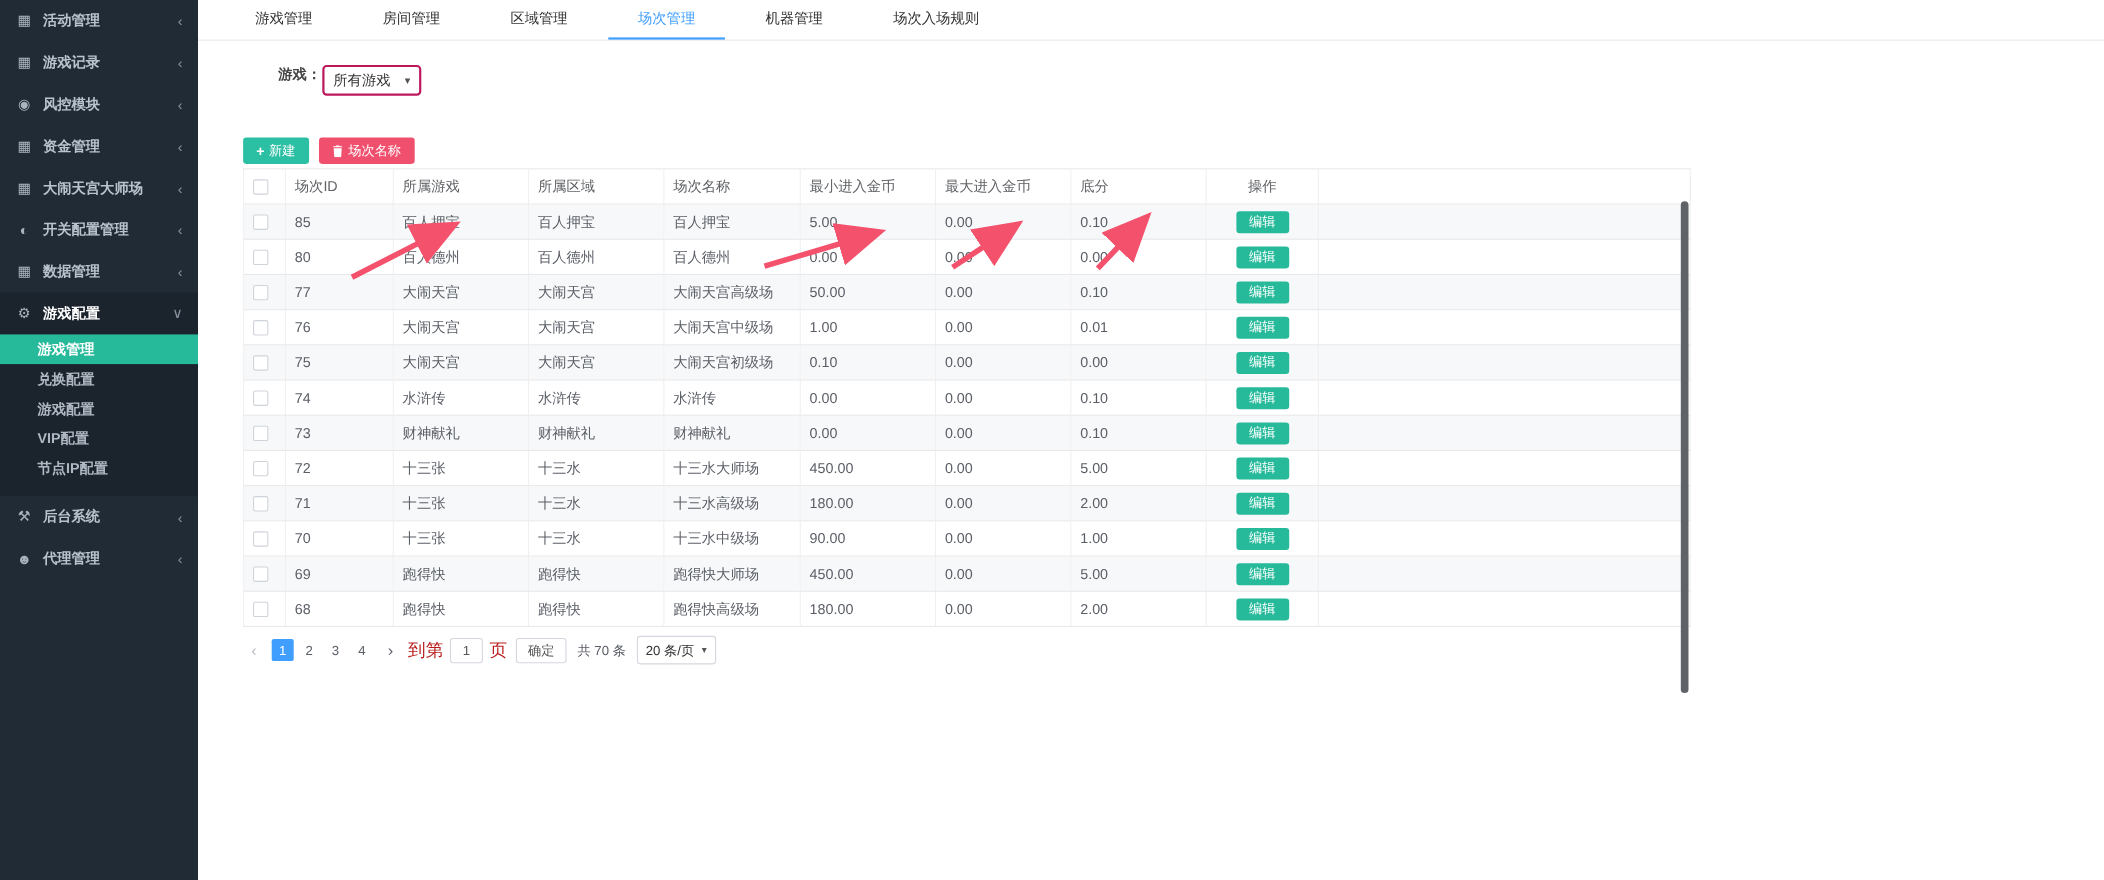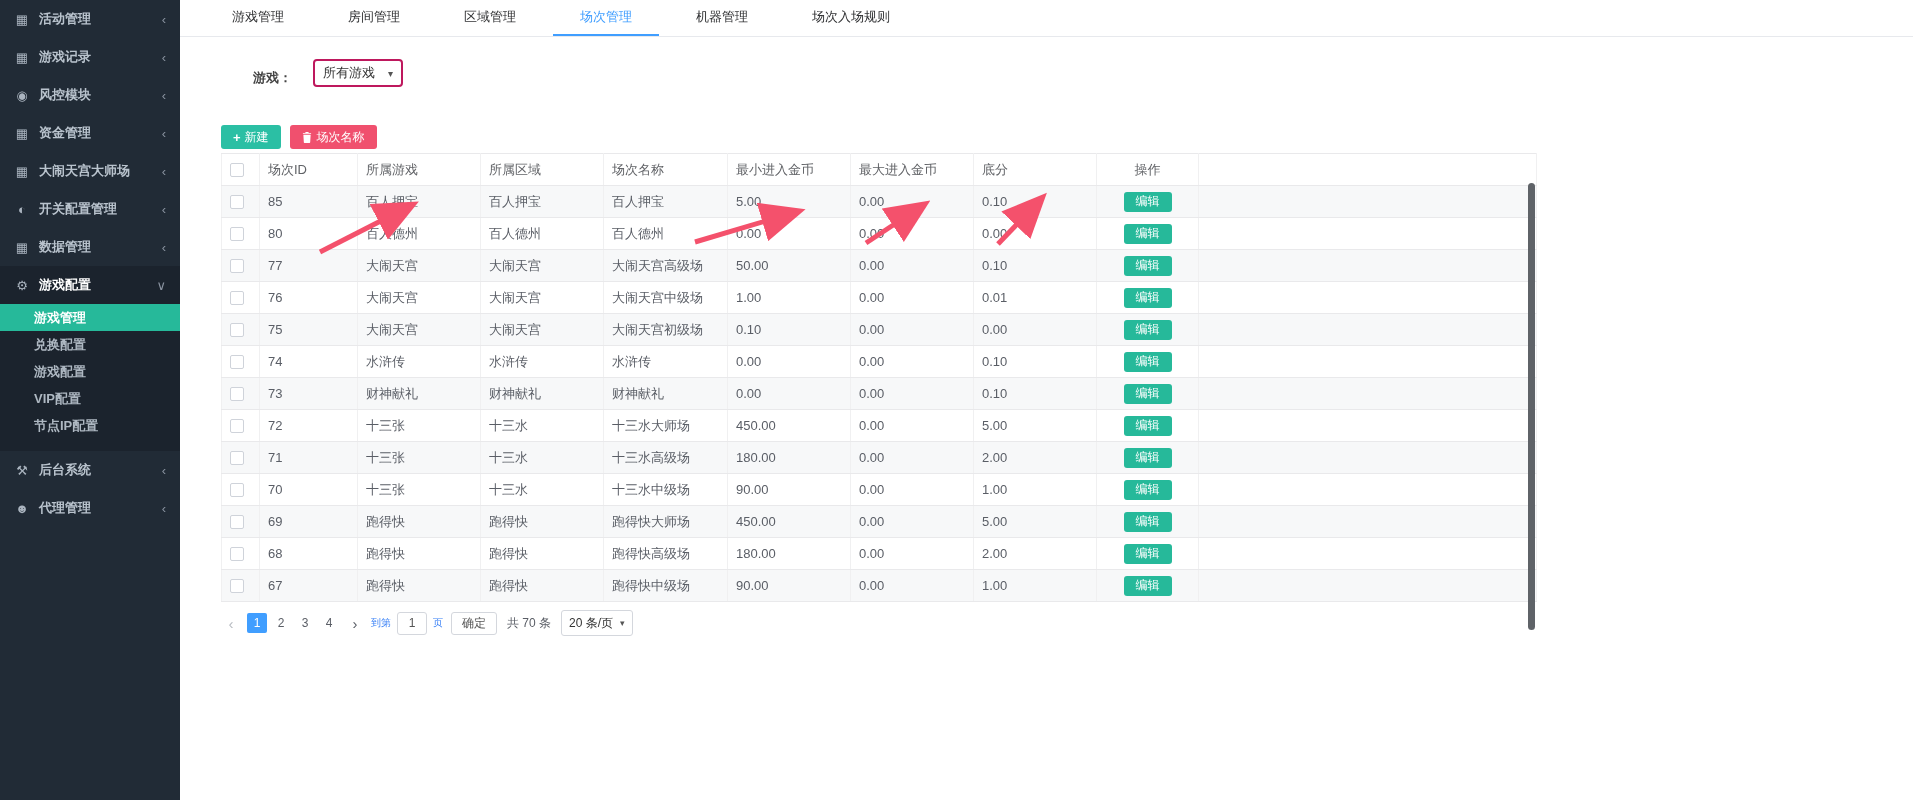--- a/index.html
+++ b/index.html
@@ -33,21 +33,21 @@
     border-bottom:1px solid #e7e9ed; background:#fff;
   }
   .tab {
     padding:0 27px; margin:0 5px; display:flex; align-items:center;
     font-size:13px; color:#303133; cursor:pointer; border-bottom:2px solid transparent;
   }
   .tab.active { color:#409eff; border-bottom-color:#409eff; }
 
   .content { position:relative; padding-left:41px; }
 
-  .filter-row { margin-top:22px; height:28px; display:flex; align-items:flex-end; gap:21px; }
+  .filter-row { margin-top:22px; height:28px; display:flex; align-items:flex-start; gap:1px; }
   .filter-label { font-weight:bold; color:#444; margin-left:32px; }
   .select-box {
     min-width:90px; height:28px; border:2px solid #be185d; border-radius:4px; background:#fff;
     display:inline-flex; align-items:center; justify-content:space-between;
     padding:0 8px; font-size:13px; color:#333; cursor:pointer; gap:10px;
   }
   .select-box .caret { font-size:10px; color:#555; }
 
   .find-row { position:absolute; top:100px; right:376px; display:flex; gap:8px; }
   .btn-plain {
@@ -96,21 +96,21 @@
 
   
   .pagination { margin-top:8px; display:flex; align-items:center; gap:6px; height:26px; }
   .pg-arrow { width:20px; text-align:center; font-size:15px; color:#b8bcc2; cursor:pointer; }
   .pg-arrow.next { color:#5a5e66; }
   .pg-page {
     min-width:20px; height:20px; line-height:20px; text-align:center; border-radius:2px;
     font-size:12px; color:#5a5e66; cursor:pointer; padding:0 4px;
   }
   .pg-page.active { background:#409eff; color:#fff; }
-  .pg-text { font-size:10px; color:#3b82f6; }
+  .pg-text { font-size:16px; color:#b91c1c; }
   .pg-total { font-size:12px; color:#5a5e66; margin-left:4px; }
   .goto-input {
     width:30px; height:23px; border:1px solid #d4d7dd; border-radius:3px;
     text-align:center; font-size:12px; color:#555; font-family:inherit;
   }
   .btn-confirm {
     height:23px; padding:0 10px; background:#fff; border:1px solid #d4d7dd; border-radius:3px;
     font-size:12px; color:#555; cursor:pointer; font-family:inherit; margin-left:2px;
   }
   .pagesize-box {
@@ -395,32 +395,20 @@
                 <td>68</td>
                 <td>跑得快</td>
                 <td>跑得快</td>
                 <td>跑得快高级场</td>
                 <td>180.00</td>
                 <td>0.00</td>
                 <td>2.00</td>
                 <td class="col-op"><button class="btn-edit">编辑</button></td>
                 <td></td>
               </tr>
-              <tr>
-                <td><span class="checkbox"></span></td>
-                <td>67</td>
-                <td>跑得快</td>
-                <td>跑得快</td>
-                <td>跑得快中级场</td>
-                <td>90.00</td>
-                <td>0.00</td>
-                <td>1.00</td>
-                <td class="col-op"><button class="btn-edit">编辑</button></td>
-                <td></td>
-              </tr>
             </tbody>
         </table>
         <div class="vscrollbar"></div>
       </div>
 
       <div class="pagination">
         <span class="pg-arrow">‹</span>
         <span id="pg-pages" style="display:flex;gap:4px;">
             <span class="pg-page active">1</span>
             <span class="pg-page">2</span>

